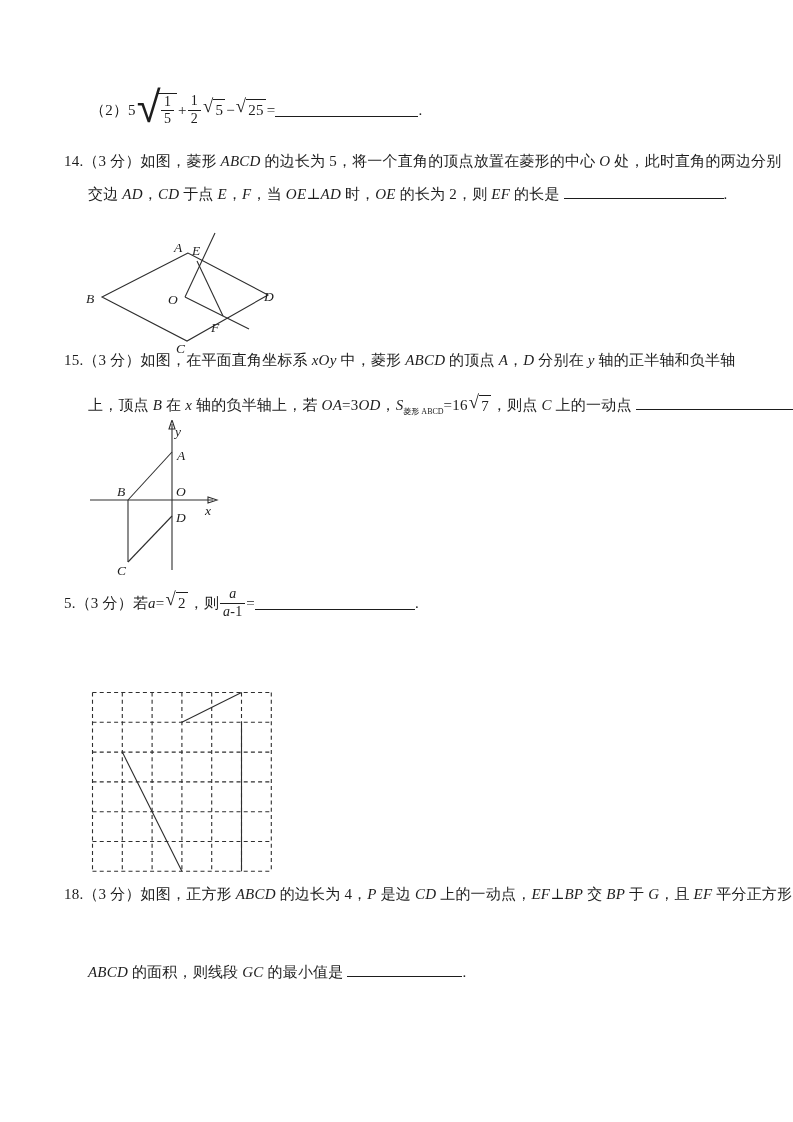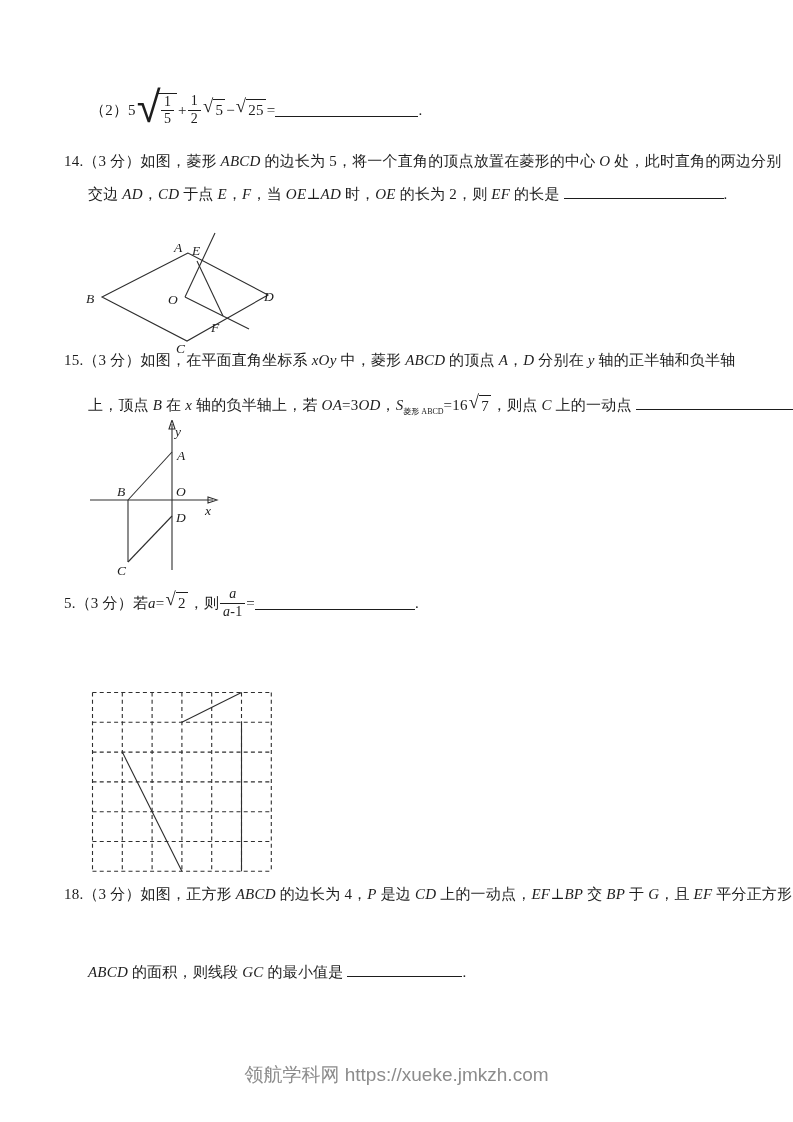--- a/index.html
+++ b/index.html
@@ -146,15 +146,14 @@
       <line x1="4.5" y1="153.5" x2="183.3" y2="153.5" stroke="#2e2e2e" stroke-width="1" stroke-dasharray="4 3.2"></line>
       <line x1="4.5" y1="183.3" x2="183.3" y2="183.3" stroke="#2e2e2e" stroke-width="1" stroke-dasharray="4 3.2"></line>
       <line x1="93.9" y1="34.3" x2="153.5" y2="4.5" stroke="#2e2e2e" stroke-width="1.3"></line>
       <line x1="153.5" y1="34.3" x2="153.5" y2="183.3" stroke="#2e2e2e" stroke-width="1.3"></line>
       <line x1="34.3" y1="64.1" x2="93.9" y2="183.3" stroke="#2e2e2e" stroke-width="1.3"></line>
     </svg>
 
   <div class="line" style="left:64px;top:884px;"><span>18.（3 分）如图，正方形 </span><span class="mi">ABCD</span><span> 的边长为 4，</span><span class="mi">P</span><span> 是边 </span><span class="mi">CD</span><span> 上的一动点，</span><span class="mi">EF</span><span>⊥</span><span class="mi">BP</span><span> 交 </span><span class="mi">BP</span><span> 于 </span><span class="mi">G</span><span>，且 </span><span class="mi">EF</span><span> 平分正方形</span></div>
   <div class="line" style="left:88px;top:962px;"><span class="mi">ABCD</span><span> 的面积，则线段 </span><span class="mi">GC</span><span> 的最小值是 </span><span class="blank" style="width: 115px;"></span><span>.</span></div>
 
-  <div class="footer" style="color: rgb(140, 140, 140);">领航学科网 https://xueke.jmkzh.com</div>
 
 </div>
 
 </body></html>

